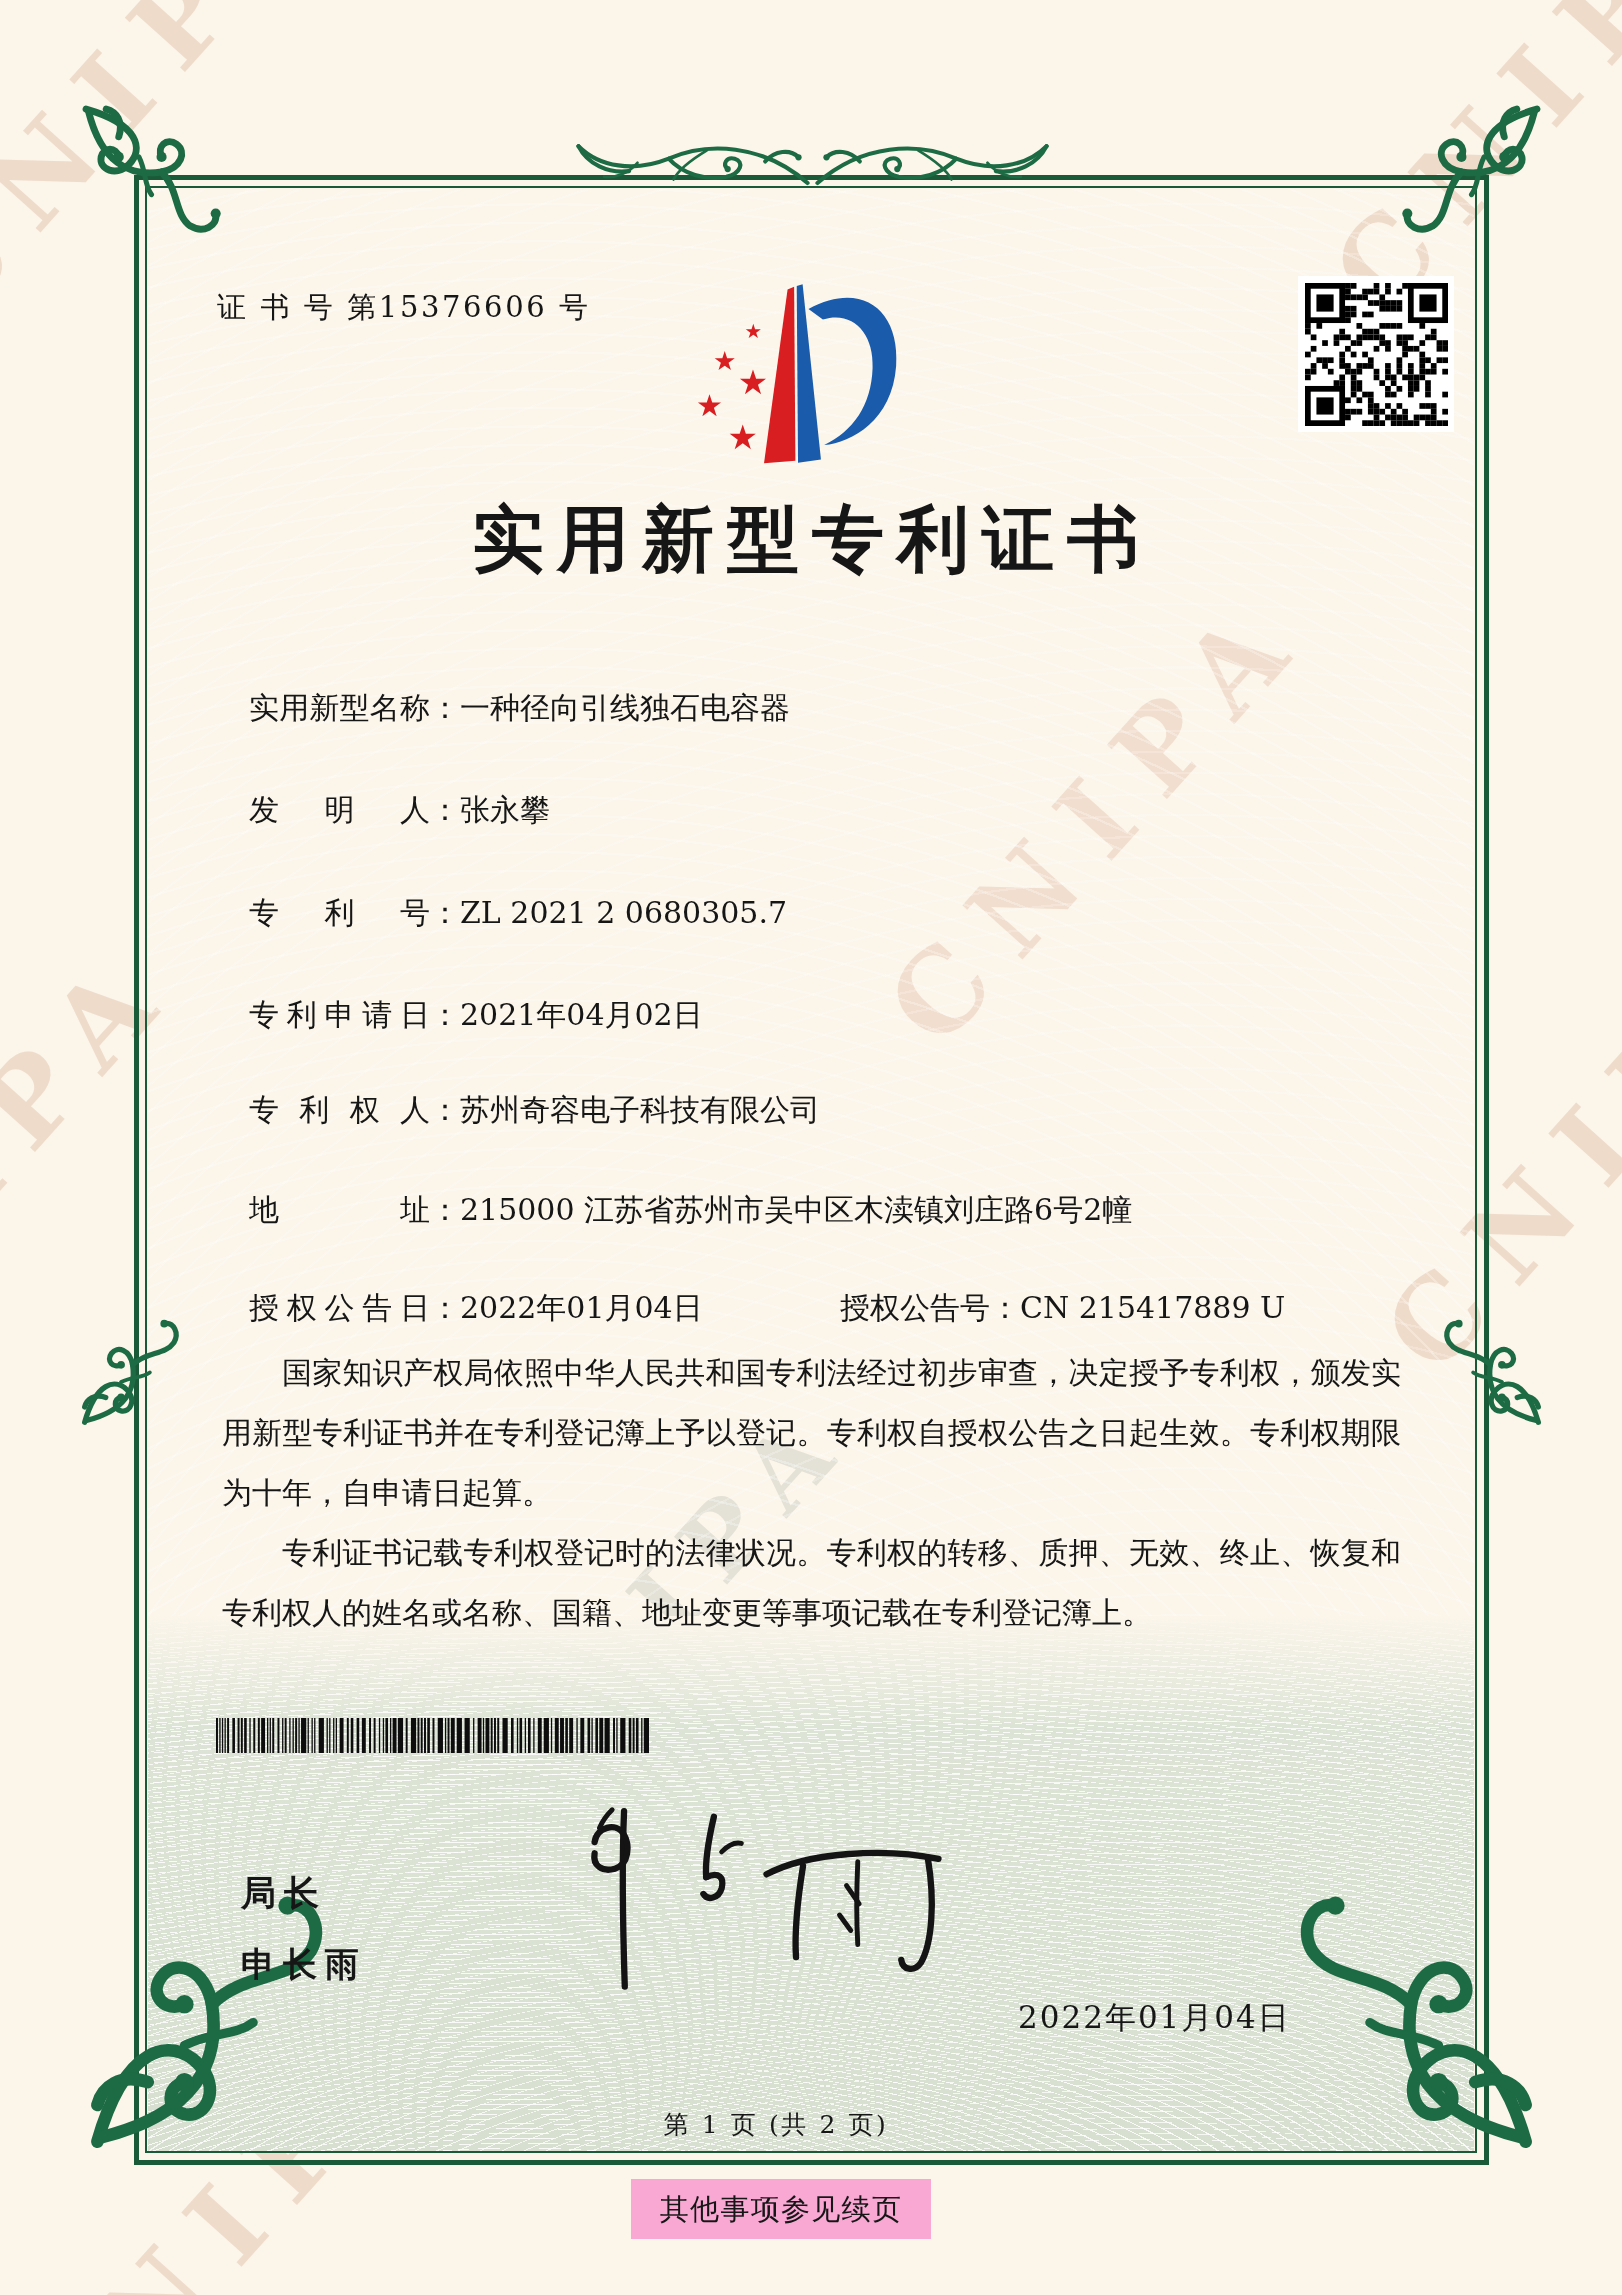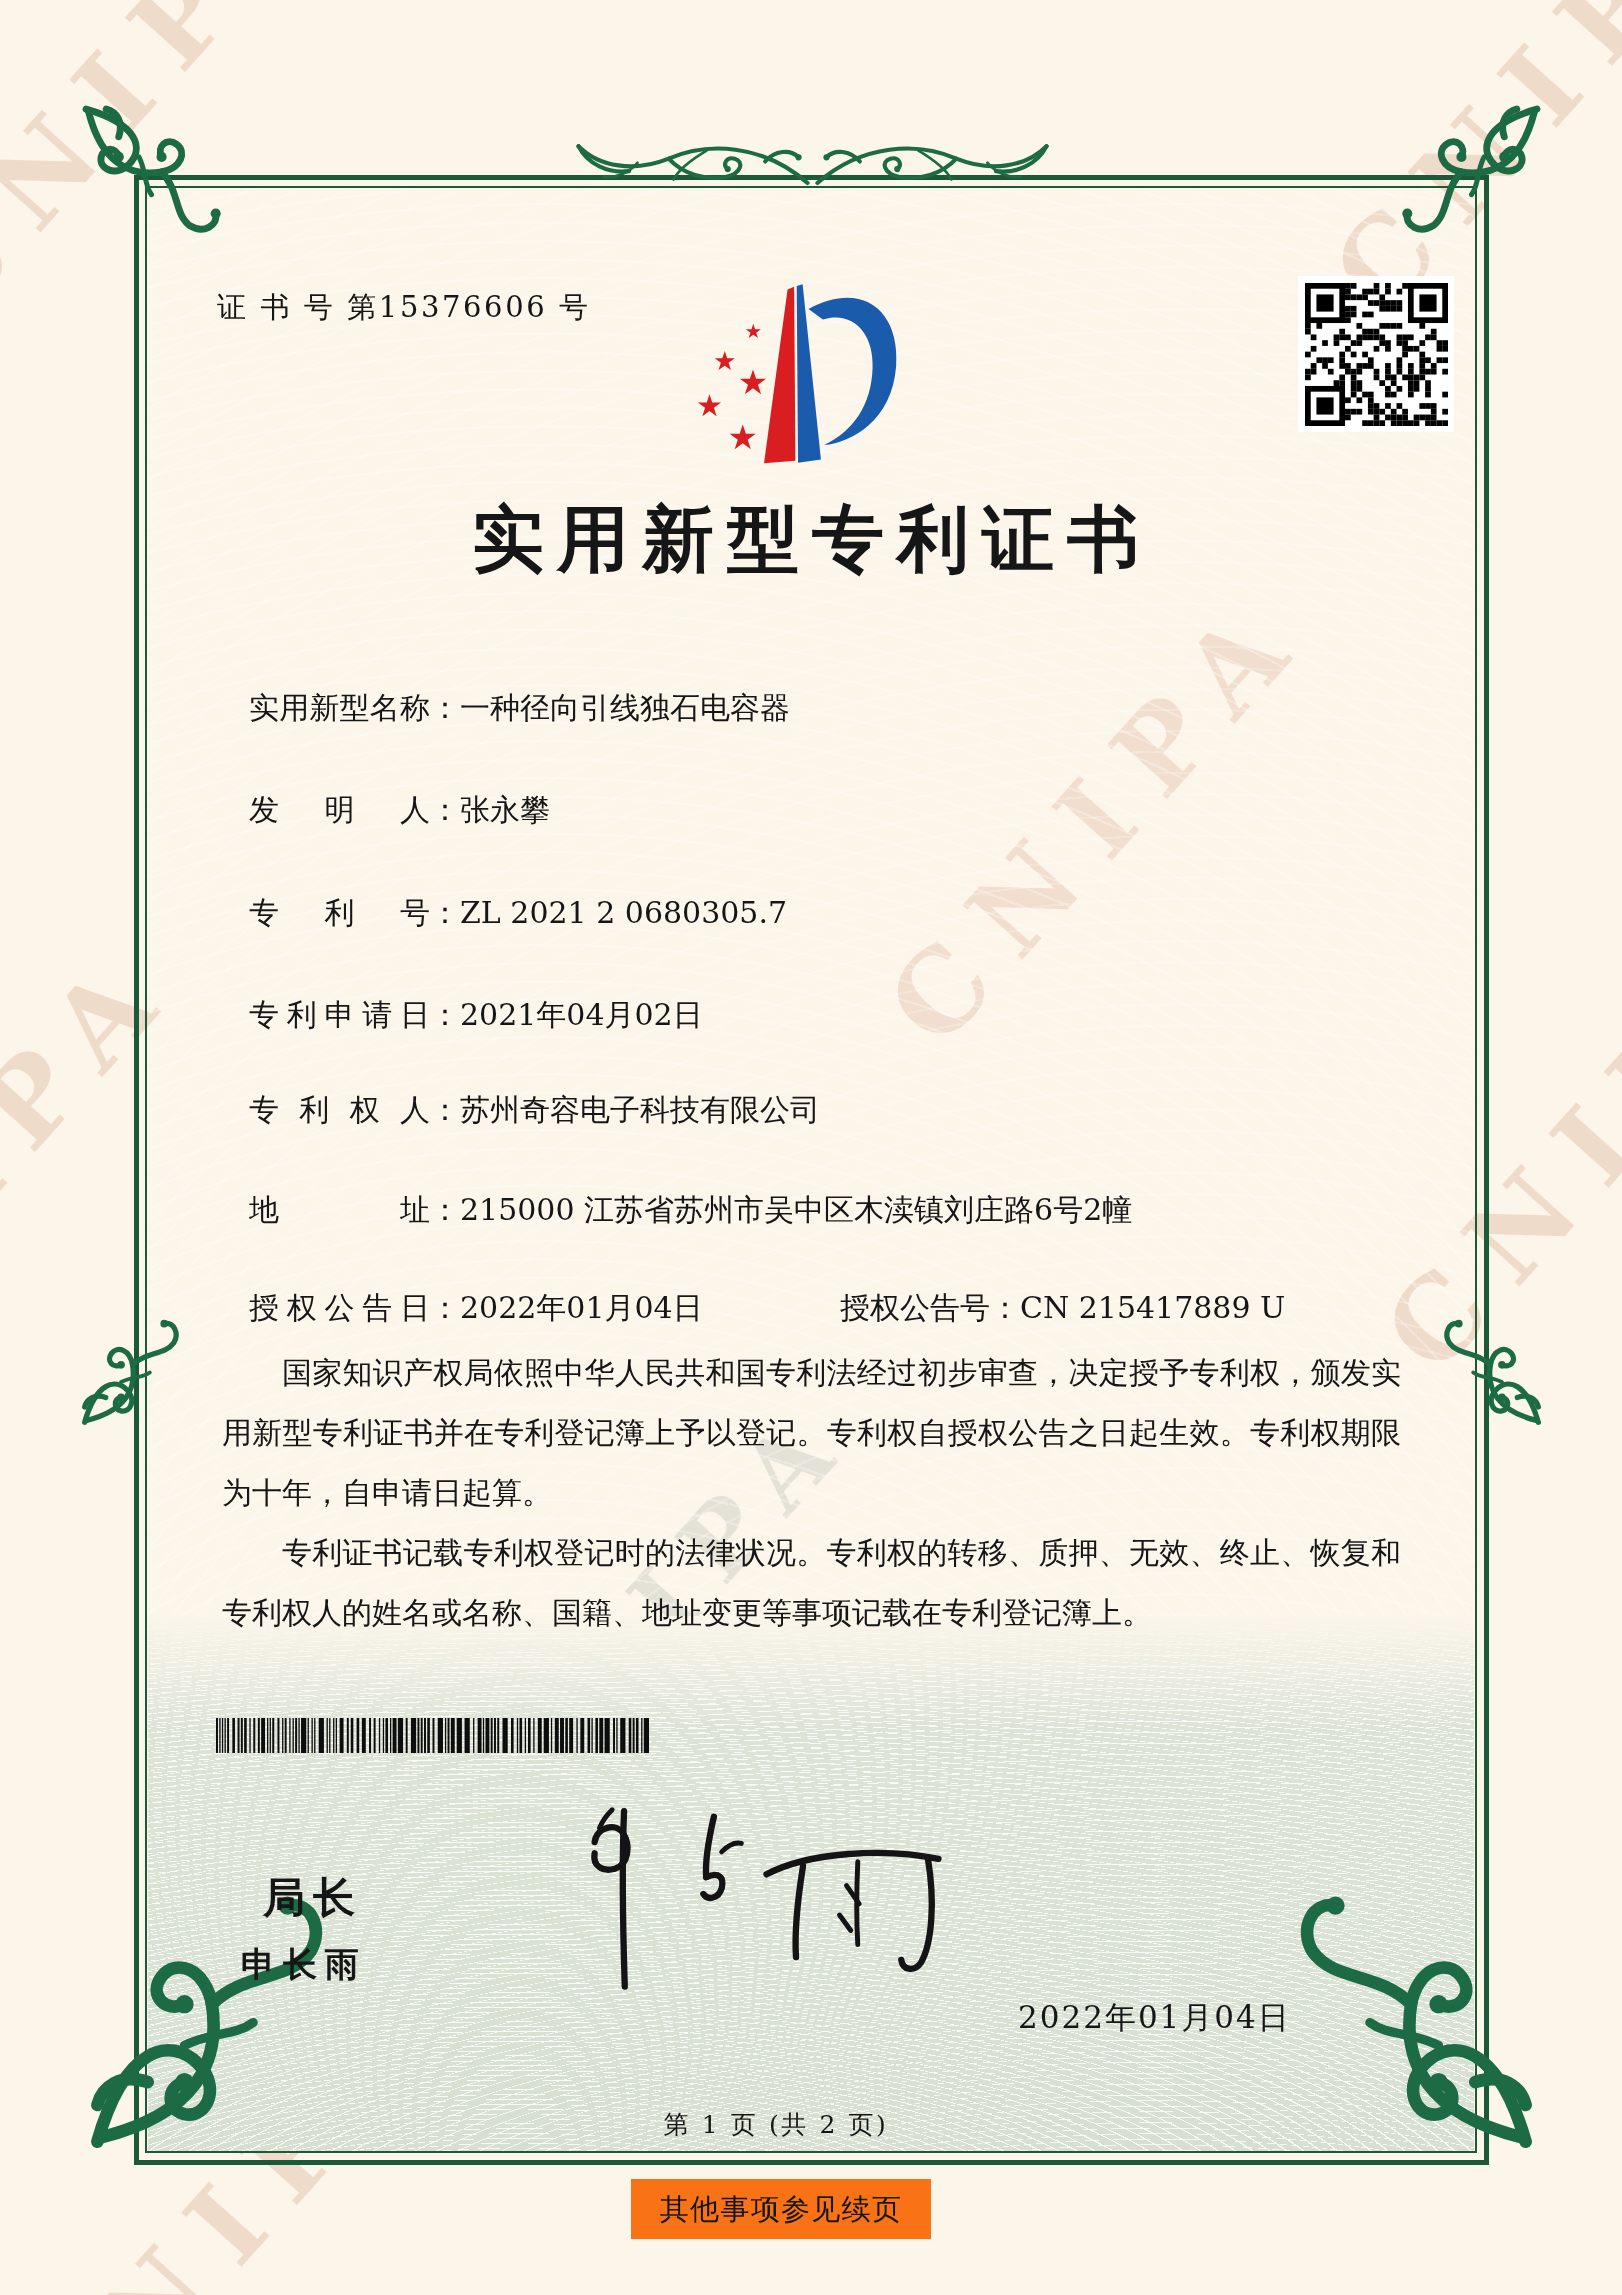--- a/index.html
+++ b/index.html
@@ -59,29 +59,29 @@
   .fy1{top:688px}.fy2{top:790px}.fy3{top:893px}.fy4{top:995px}
   .fy5{top:1090px}.fy6{top:1190px}.fy7{top:1288px}
   .grant-no{position:absolute;left:618px;top:0;}
   
   .paras{position:absolute;left:222px;top:1343px;width:1179px;font-size:30px;
     line-height:60px;text-align:justify;}
   .paras p{margin:0;text-indent:2em;}
   
   .barcode{position:absolute;left:216px;top:1718px;width:433px;height:35px;}
   
-  .director-title{position:absolute;left:241px;top:1870px;font-size:42px;font-weight:bold;
-    letter-spacing:7.9px;font-family:"DejaVu Sans","Liberation Sans",sans-serif;margin-left:22px;}
+  .director-title{position:absolute;left:241px;top:1870px;font-size:35px;font-weight:bold;
+    letter-spacing:7.9px;font-family:"DejaVu Sans","Liberation Sans",sans-serif;}
   .director-name{position:absolute;left:241px;top:1942px;font-size:34px;font-weight:bold;
     letter-spacing:7.9px;font-family:Liberation Serif, serif;}
   .signature{position:absolute;left:556px;top:1803px;width:393px;height:196px;}
   .issue-date{position:absolute;left:1018px;top:1997px;font-size:31px;letter-spacing:2px;}
   .page-indicator{position:absolute;left:98px;top:2108px;width:1356px;text-align:center;
     font-size:25px;letter-spacing:2.6px;}
-  .note-box{position:absolute;left:631px;top:2179px;width:300px;height:60px;background:#f97316;
+  .note-box{position:absolute;left:631px;top:2179px;width:300px;height:60px;background:#f9a8d4;
     text-align:center;font-size:29px;line-height:60px;letter-spacing:1.3px;}
 </style>
 </head>
 <body>
 
 <span class="wm wm1">CNIPA</span>
 <span class="wm wm2">CNIPA</span>
 <span class="wm wm3">CNIPA</span>
 <span class="wm wm4">CNIPA</span>
 <span class="wm wm5">CNIPA</span>

